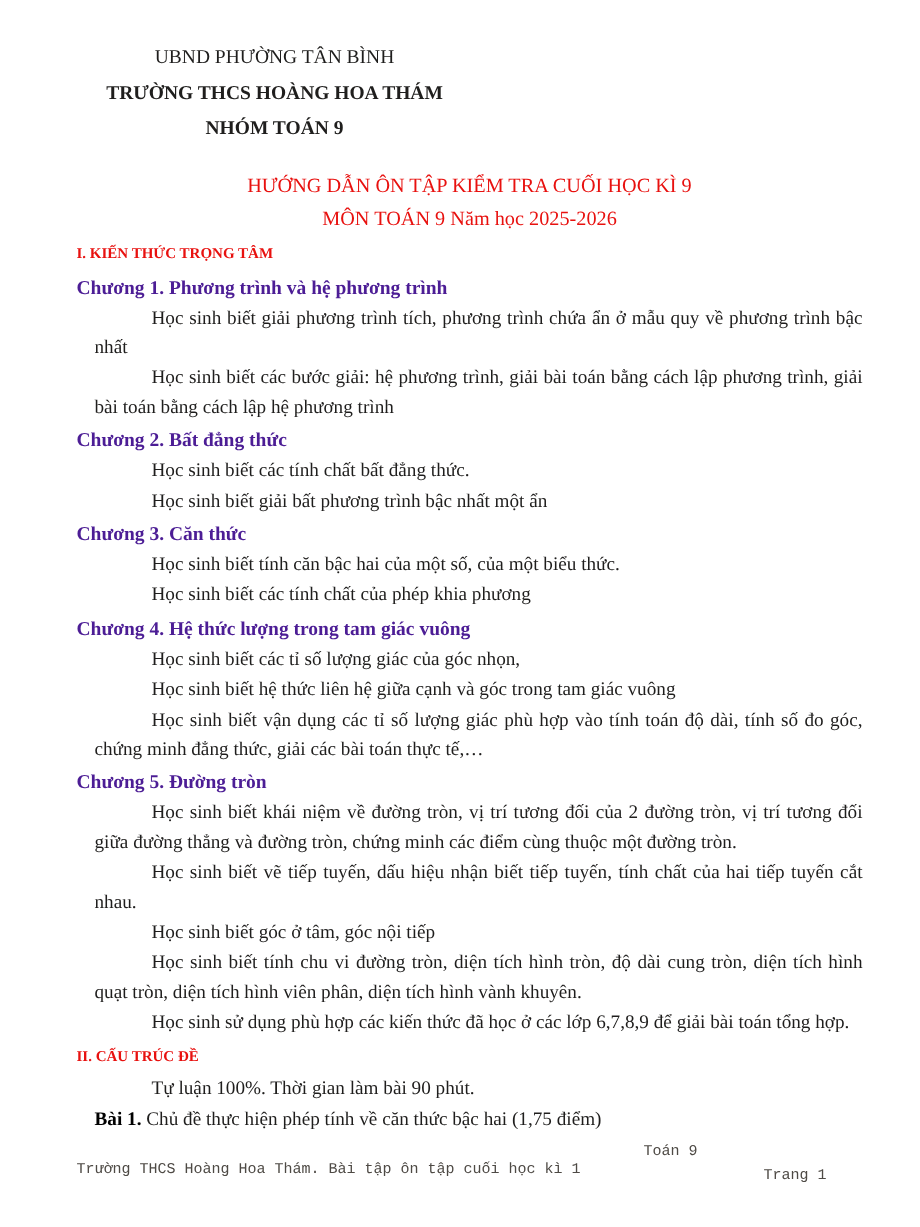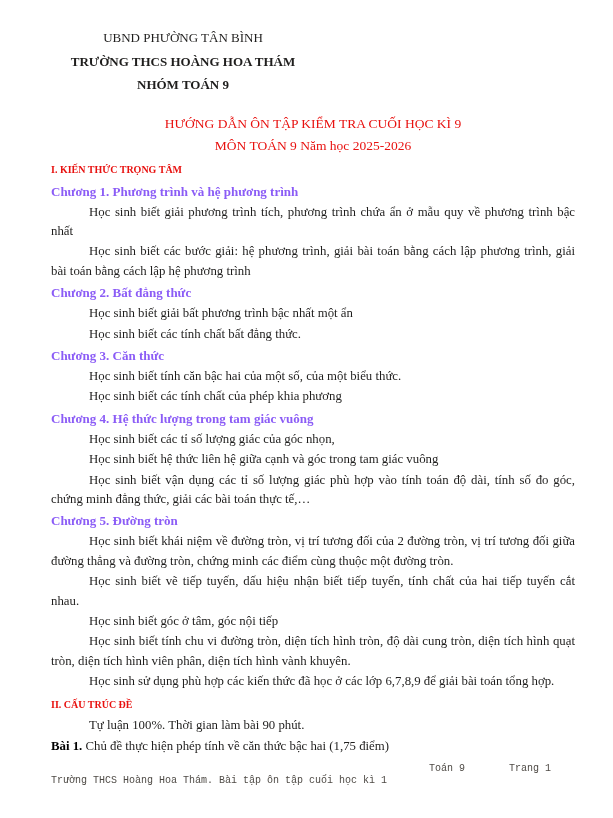--- a/index.html
+++ b/index.html
@@ -10,31 +10,31 @@
   .doc{padding:26px 38px 0 51px;}
   
   .letterhead{width:264px;text-align:center;line-height:23.5px;font-size:13px;}
   .letterhead .lh1{font-weight:normal;}
   .letterhead .lh2,.letterhead .lh3{font-weight:bold;}
   
   .title-block{margin-top:16px;text-align:center;color:#e8110f;font-weight:normal;
     font-size:13.5px;line-height:22px;}
   
   .sec{color:#e8110f;font-weight:bold;font-size:10px;line-height:20px;margin:3px 0 1px;}
-  .chap{color:#8b5cf6;font-weight:bold;font-size:13px;line-height:20px;margin:2px 0 1px;}
+  .chap{color:#4c1d95;font-weight:bold;font-size:13px;line-height:20px;margin:2px 0 1px;}
   
-  .para{font-size:12.8px;line-height:19.4px;text-align:justify;text-indent:38px;margin:0 0 1px 0;font-family:Liberation Serif, serif;}
+  .para{font-size:12.8px;line-height:19.4px;text-align:justify;text-indent:38px;margin:0 0 1px 12px;font-family:Liberation Serif, serif;}
   .bai{text-indent:0;text-align:left;margin-top:2px;}
   .bai .lead{color:#000000;font-weight:bold;}
   
   .footer{position:absolute;left:51px;right:38px;top:763px;height:14px;
     font-family:"Liberation Mono", monospace;font-size:10px;color:#4e4a45;white-space:nowrap;}
   .footer .f-left{position:absolute;left:0;top:12px;}
   .footer .f-mid{position:absolute;left:378px;top:0;}
-  .footer .f-right{position:absolute;left:458px;top:0;}
+  .footer .f-right{position:absolute;left:458px;top:16px;}
 </style>
 </head>
 <body>
 
 <div class="doc">
 
   <div class="letterhead">
     <div class="lh1">UBND PHƯỜNG TÂN BÌNH</div>
     <div class="lh2">TRƯỜNG THCS HOÀNG HOA THÁM</div>
     <div class="lh3">NHÓM TOÁN 9</div>
@@ -43,22 +43,22 @@
   <div class="title-block">
     <div>HƯỚNG DẪN ÔN TẬP KIỂM TRA CUỐI HỌC KÌ 9</div>
     <div>MÔN TOÁN 9 Năm học 2025-2026</div>
   </div>
 
   <div class="sec">I. KIẾN THỨC TRỌNG TÂM</div>
   <div class="chap">Chương 1. Phương trình và hệ phương trình</div>
   <div class="para">Học sinh biết giải phương trình tích, phương trình chứa ẩn ở mẫu quy về phương trình bậc nhất</div>
   <div class="para">Học sinh biết các bước giải: hệ phương trình, giải bài toán bằng cách lập phương trình, giải bài toán bằng cách lập hệ phương trình</div>
   <div class="chap">Chương 2. Bất đẳng thức</div>
+  <div class="para">Học sinh biết các tính chất bất đẳng thức.</div>
   <div class="para">Học sinh biết giải bất phương trình bậc nhất một ẩn</div>
-  <div class="para">Học sinh biết các tính chất bất đẳng thức.</div>
   <div class="chap">Chương 3. Căn thức</div>
   <div class="para">Học sinh biết tính căn bậc hai của một số, của một biểu thức.</div>
   <div class="para">Học sinh biết các tính chất của phép khia phương</div>
   <div class="chap">Chương 4. Hệ thức lượng trong tam giác vuông</div>
   <div class="para">Học sinh biết các tỉ số lượng giác của góc nhọn,</div>
   <div class="para">Học sinh biết hệ thức liên hệ giữa cạnh và góc trong tam giác vuông</div>
   <div class="para">Học sinh biết vận dụng các tỉ số lượng giác phù hợp vào tính toán độ dài, tính số đo góc, chứng minh đẳng thức, giải các bài toán thực tế,…</div>
   <div class="chap">Chương 5. Đường tròn</div>
   <div class="para">Học sinh biết khái niệm về đường tròn, vị trí tương đối của 2 đường tròn, vị trí tương đối giữa đường thẳng và đường tròn, chứng minh các điểm cùng thuộc một đường tròn.</div>
   <div class="para">Học sinh biết vẽ tiếp tuyến, dấu hiệu nhận biết tiếp tuyến, tính chất của hai tiếp tuyến cắt nhau.</div>

